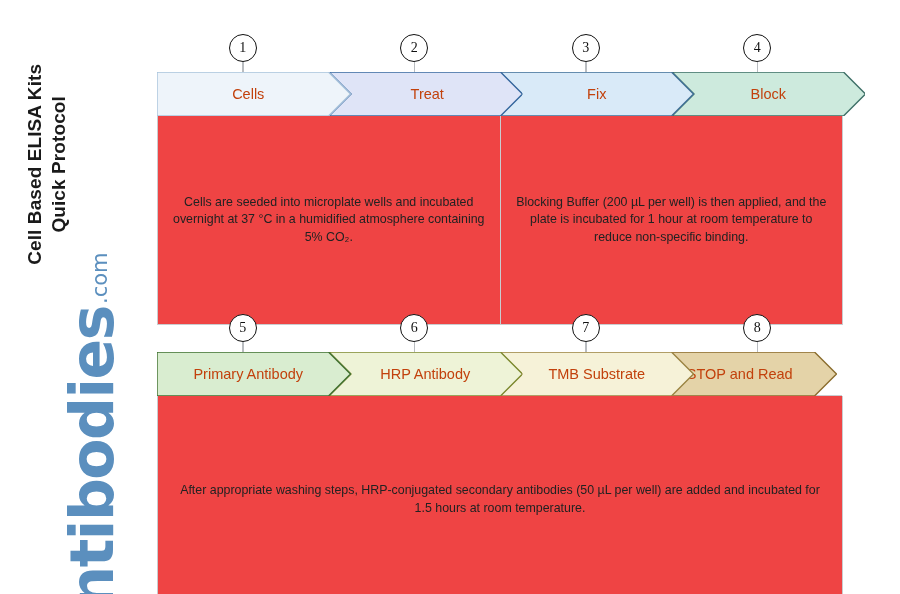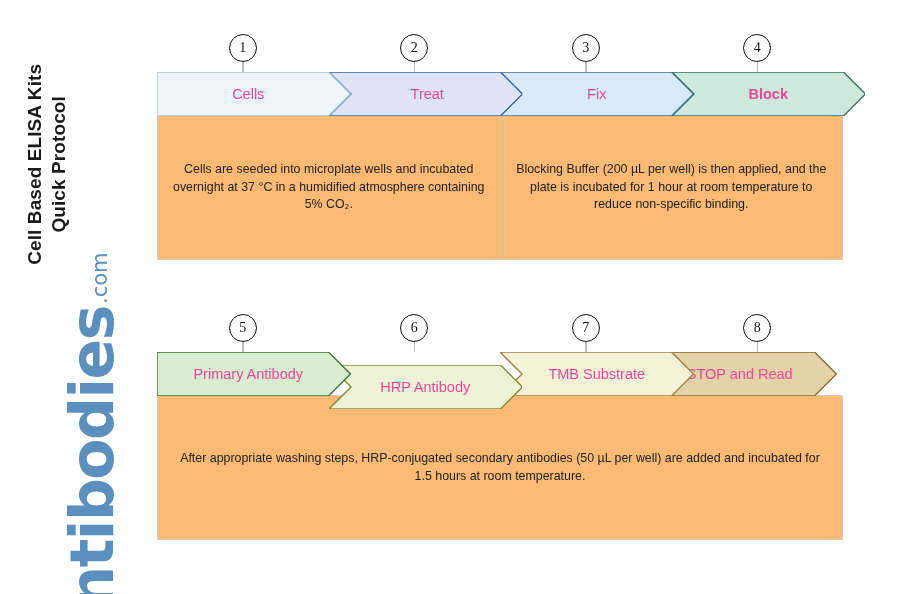--- a/index.html
+++ b/index.html
@@ -123,32 +123,32 @@
     position: absolute;
     inset: 0;
     width: 100%;
     height: 100%;
     display: block;
   }
   .chev-label {
     position: relative;
     z-index: 2;
     font-size: 14.5px;
-    color: #ec4899;
+    color: #c2410c;
     text-align: center;
     white-space: nowrap;
   }
 
   .panel-strip {
     position: relative;
-    height: 144px;
+    height: 209px;
     border: 1px solid #c9cccf;
     border-top: none;
     box-sizing: border-box;
-    background: #fdba74;
+    background: #ef4444;
     display: flex;
   }
   .panel {
     flex: 1 1 0;
     box-sizing: border-box;
     border-right: 1px solid #c9cccf;
     display: flex;
     align-items: center;
     justify-content: center;
     padding: 8px 13px;
@@ -206,21 +206,21 @@
       <div class="chev" style="left: 343px; width: 193.5px; z-index: 2;">
         <svg class="chev-svg" viewBox="0 0 193.5 44" preserveAspectRatio="none">
           <polygon points="0,0 171.5,0 193.5,22 171.5,44 0,44 22,22" fill="#d9eaf8" stroke="#3f6f96" stroke-width="1.4" stroke-linejoin="miter"></polygon>
         </svg>
         <span class="chev-label" style="margin-left: 0px;">Fix</span>
       </div>
       <div class="chev" style="left: 514.5px; width: 193.5px; z-index: 1;">
         <svg class="chev-svg" viewBox="0 0 193.5 44" preserveAspectRatio="none">
           <polygon points="0,0 171.5,0 193.5,22 171.5,44 0,44 22,22" fill="#cdeadd" stroke="#3d6f66" stroke-width="1.4" stroke-linejoin="miter"></polygon>
         </svg>
-        <span class="chev-label" style="margin-left: 0px; font-weight: bold;">Block</span>
+        <span class="chev-label" style="margin-left: 0px;">Block</span>
       </div>
     </div>
   <div class="panel-strip">
     <div class="panel-topline"></div>
   <div class="panel">
         <div class="panel-text">Cells are seeded into microplate wells and incubated overnight at 37 °C in a humidified atmosphere containing 5% CO₂.</div>
       </div>
       <div class="panel">
         <div class="panel-text">Blocking Buffer (200 µL per well) is then applied, and the plate is incubated for 1 hour at room temperature to reduce non-specific binding.</div>
       </div>
@@ -238,21 +238,21 @@
       <div class="badge" style="left: 600.25px;">8</div>
       <div class="badge-stem" style="left: 600.25px;"></div>
     </div>
   <div class="chevron-strip">
       <div class="chev" style="left: 0px; width: 193.5px; z-index: 4;">
         <svg class="chev-svg" viewBox="0 0 193.5 44" preserveAspectRatio="none">
           <polygon points="0,0 171.5,0 193.5,22 171.5,44 0,44" fill="#d9edd0" stroke="#3f7030" stroke-width="1.4" stroke-linejoin="miter"></polygon>
         </svg>
         <span class="chev-label" style="margin-left: -11px;">Primary Antibody</span>
       </div>
-      <div class="chev" style="left: 171.5px; width: 193.5px; z-index: 3; margin-top: 13px;">
+      <div class="chev" style="left: 171.5px; width: 193.5px; z-index: 3;">
         <svg class="chev-svg" viewBox="0 0 193.5 44" preserveAspectRatio="none">
           <polygon points="0,0 171.5,0 193.5,22 171.5,44 0,44 22,22" fill="#eef3d7" stroke="#7f8b33" stroke-width="1.4" stroke-linejoin="miter"></polygon>
         </svg>
         <span class="chev-label" style="margin-left: 0px;">HRP Antibody</span>
       </div>
       <div class="chev" style="left: 343px; width: 193.5px; z-index: 2;">
         <svg class="chev-svg" viewBox="0 0 193.5 44" preserveAspectRatio="none">
           <polygon points="0,0 171.5,0 193.5,22 171.5,44 0,44 22,22" fill="#f6f2d8" stroke="#9a8340" stroke-width="1.4" stroke-linejoin="miter"></polygon>
         </svg>
         <span class="chev-label" style="margin-left: 0px;">TMB Substrate</span>

